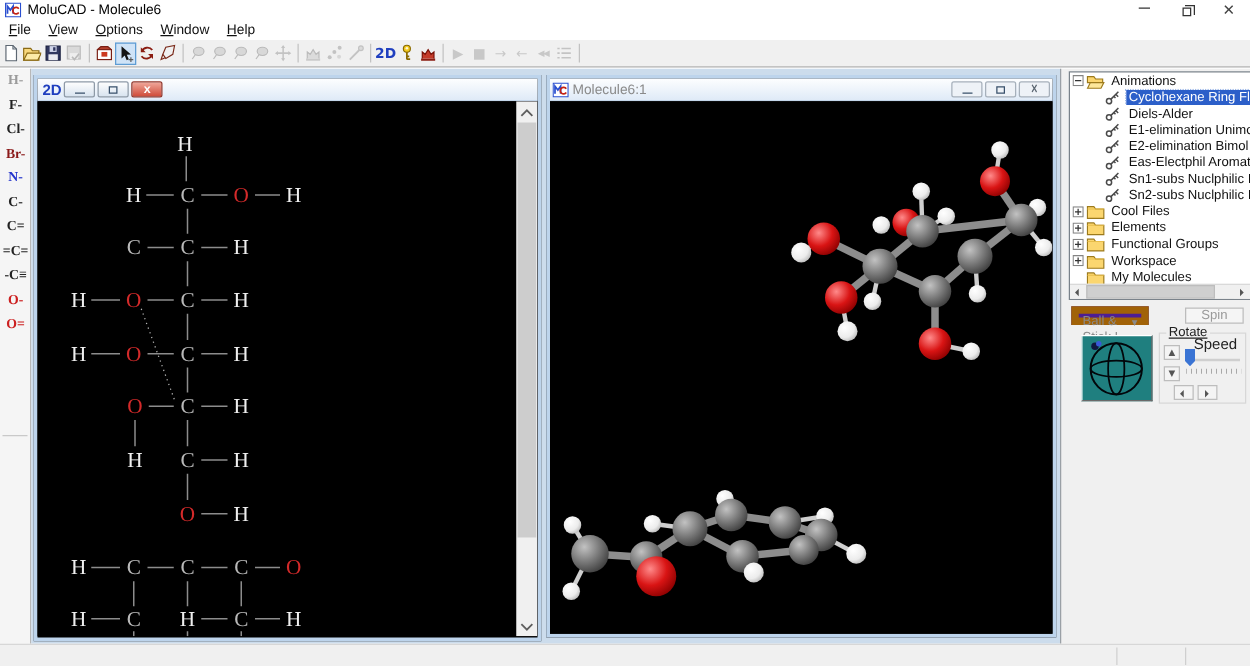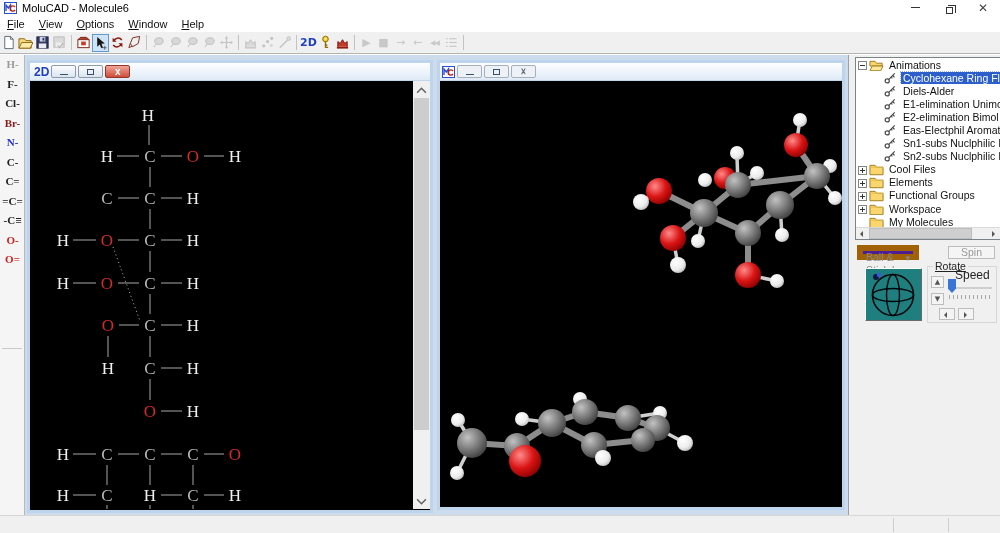--- a/index.html
+++ b/index.html
@@ -332,20 +332,21 @@
     </div>
   </div>
 
   <div class="childwin" id="win3d">
     <div class="wtitle">
       <svg class="mcicon" viewBox="0 0 13 12">
         <rect x="0.5" y="0.5" width="12" height="11" fill="#fff" stroke="#2a4fd0"></rect>
         <path d="M2 9V3l2.3 3L6.5 3v6" fill="none" stroke="#2a4fd0" stroke-width="1.4"></path>
         <path d="M11 5a2.6 2.6 0 1 0 0 3" fill="none" stroke="#c42314" stroke-width="1.4"></path>
       </svg>
+      <span class="ttext" id="w3-title">Molecule6:1</span>
       <div class="wbtn inact">
           <span class="g-min"></span>
         </div>
       <div class="wbtn inact">
           <span class="g-max"></span>
         </div>
       <div class="wbtn inact">
           <span class="g-x">☓</span>
         </div>
     </div>

